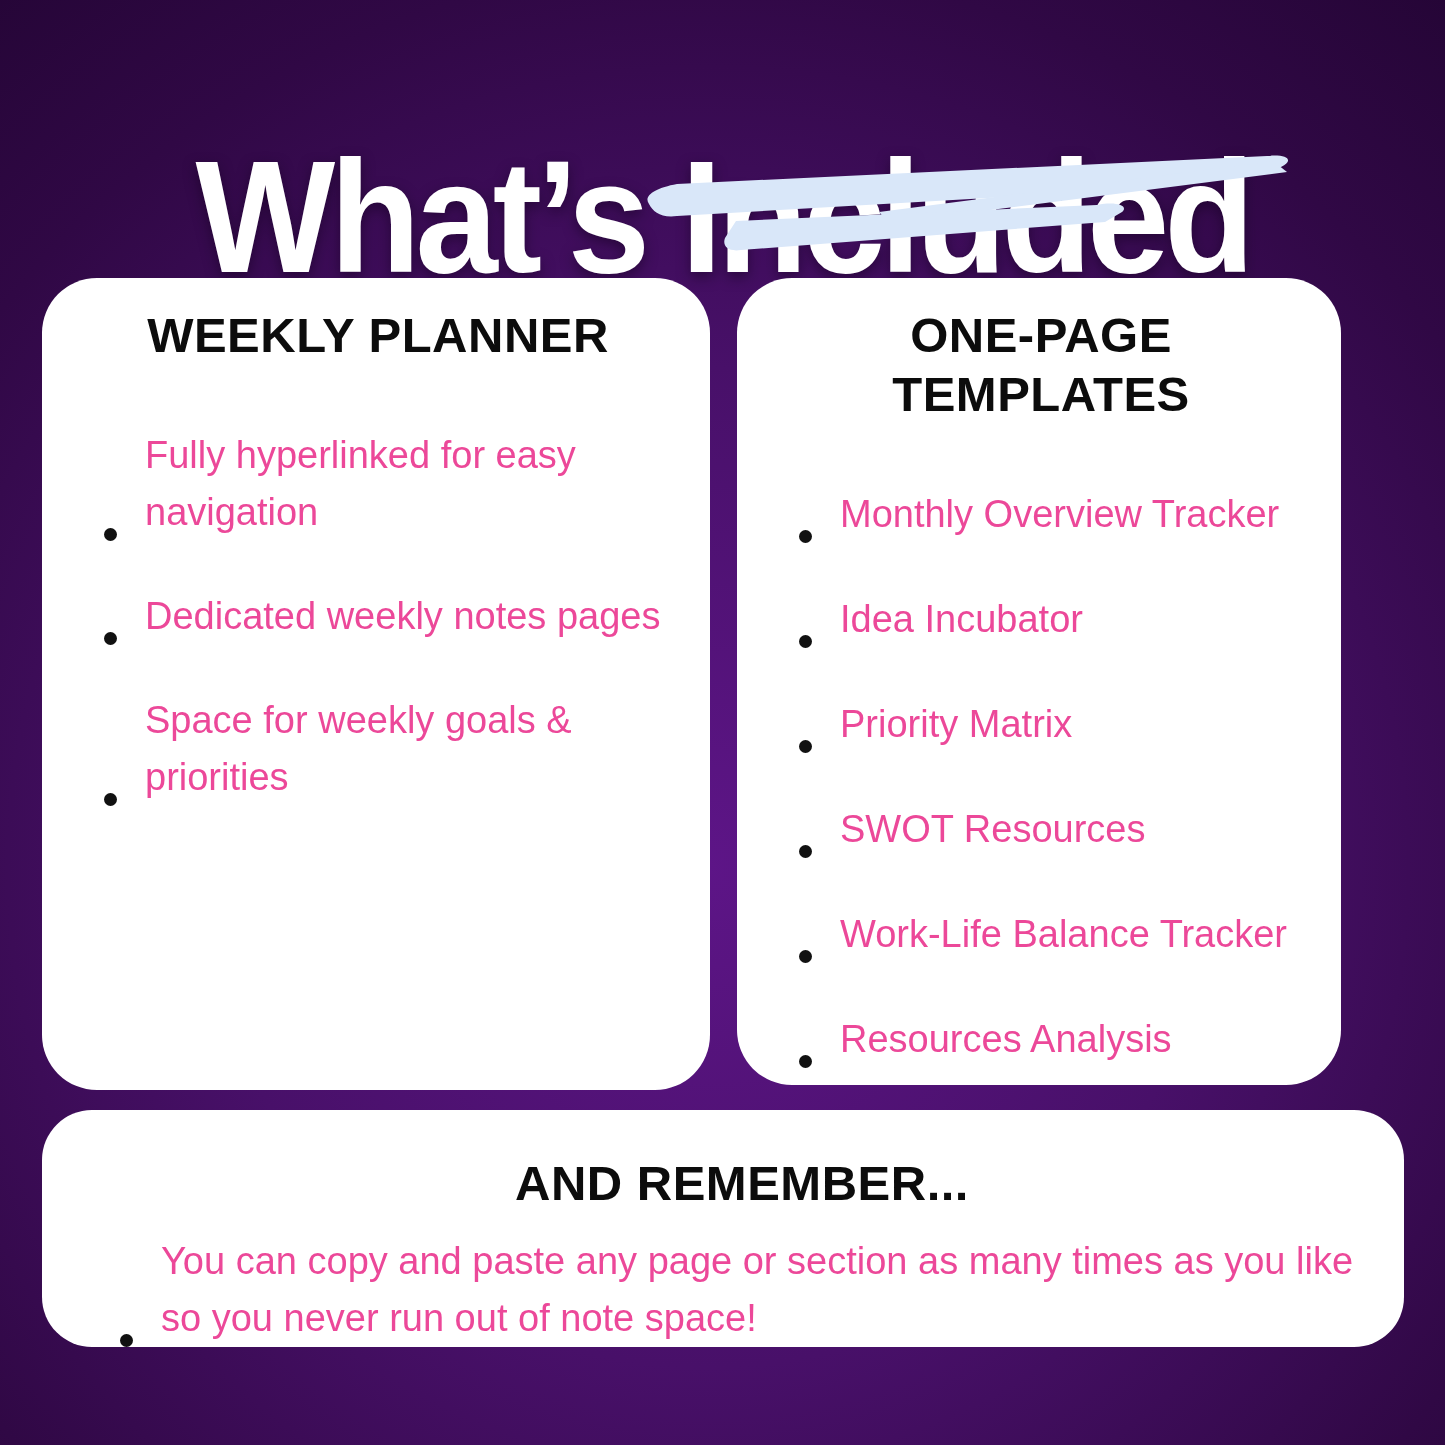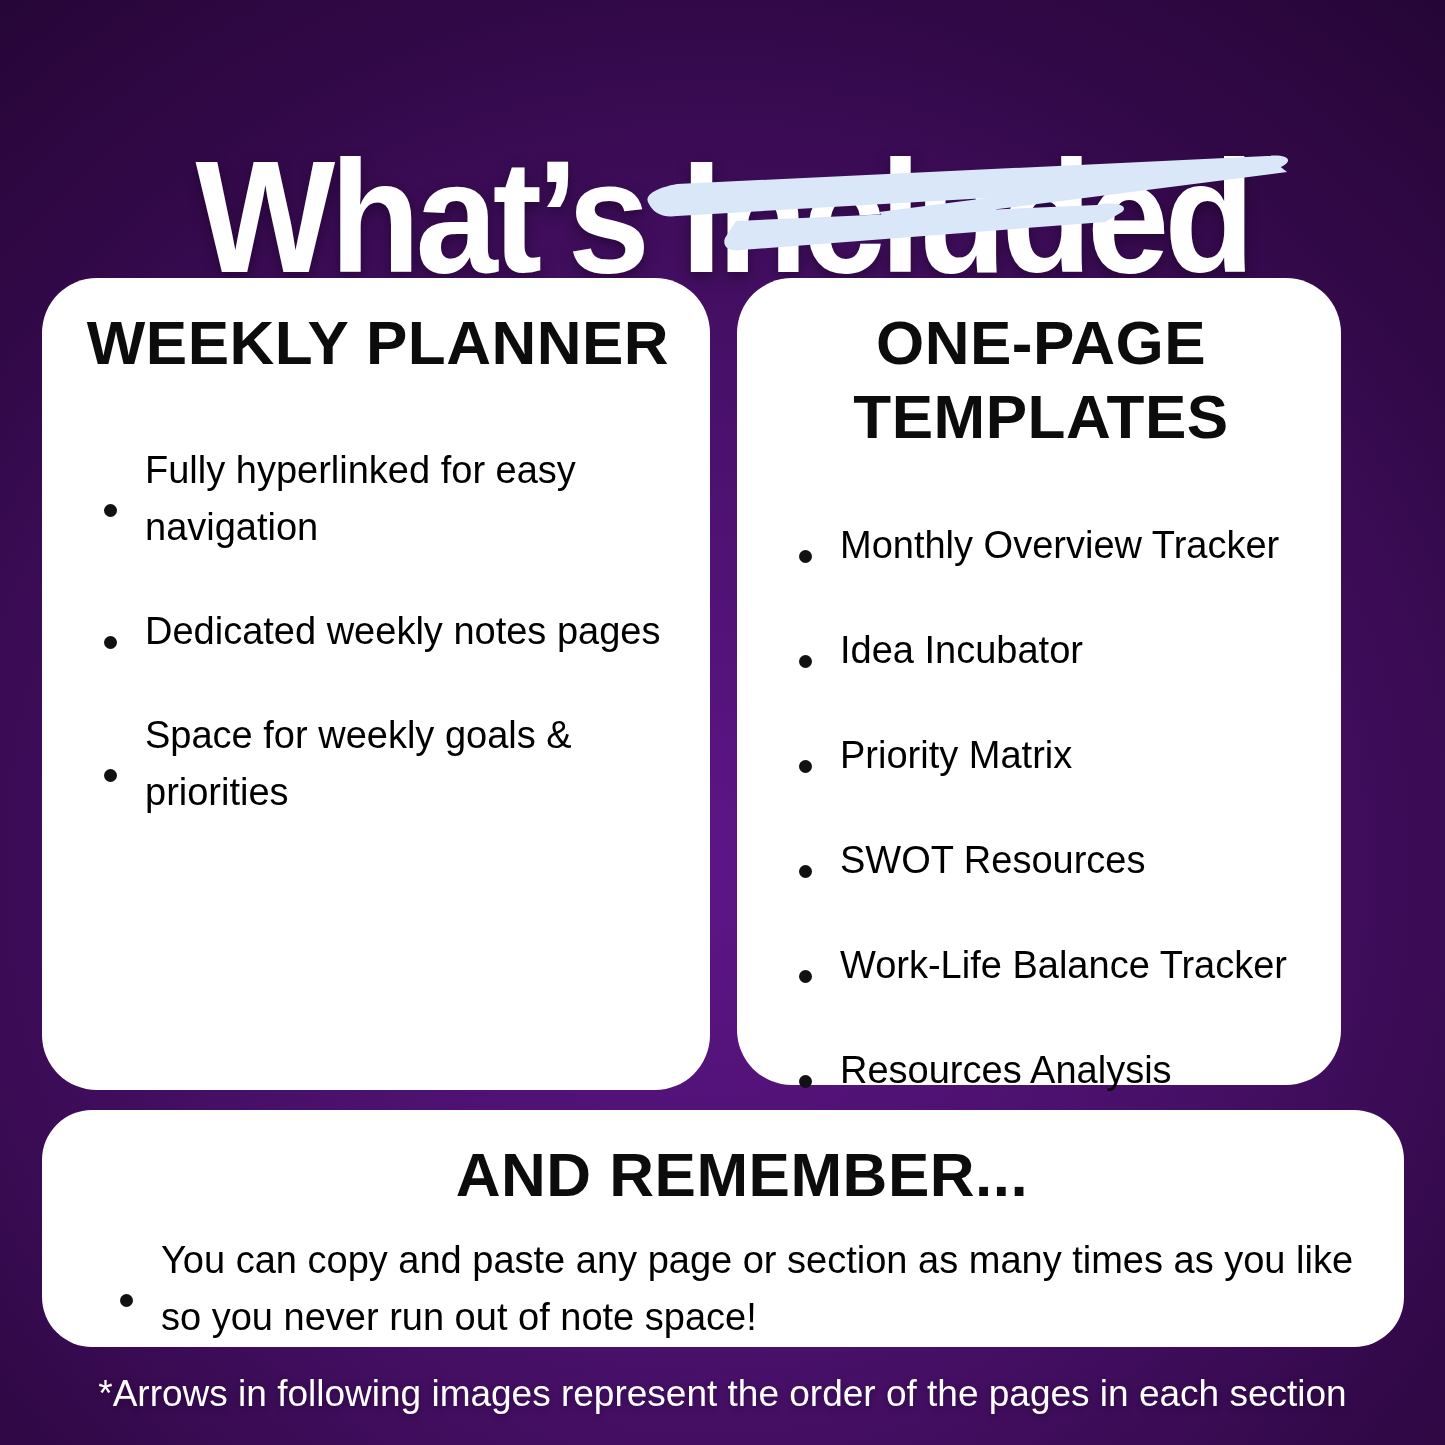--- a/index.html
+++ b/index.html
@@ -41,44 +41,44 @@
 
   
   .card {
     position: absolute;
     background: #ffffff;
     border-radius: 55px;
     box-sizing: border-box;
   }
   .card-left  { left: 42px;  top: 278px; width: 668px;  height: 812px; padding: 28px 30px 0 34px; }
   .card-right { left: 737px; top: 278px; width: 604px;  height: 807px; padding: 28px 30px 0 34px; }
-  .card-bottom{ left: 42px;  top: 1110px; width: 1362px; height: 237px; border-radius: 50px; padding: 28px 40px 0 78px; }
+  .card-bottom{ left: 42px;  top: 1110px; width: 1362px; height: 237px; border-radius: 50px; padding: 44px 40px 0 78px; }
 
   .card-heading {
     margin: 0;
     text-align: center;
     color: #0c0c0c;
-    font-size: 62px;
+    font-size: 49px;
     font-weight: 800;
     letter-spacing: 0.5px;
     line-height: 1.2;
   }
 
   ul.feature-list {
     list-style: none;
     margin: 62px 0 0 0;
     padding: 0 0 0 28px;
   }
   .card-bottom ul.feature-list { margin-top: 20px; padding-left: 0; }
 
   li.feature-item {
     display: flex;
-    align-items: center;
+    align-items: flex-end;
     margin-bottom: 47px;
-    color: #000000;
+    color: #ec4899;
     font-size: 38px;
     line-height: 1.5;
   }
   .card-right li.feature-item { margin-bottom: 48px; }
 
   .bullet-dot {
     flex: none;
     width: 13px; height: 13px;
     margin: 22px 28px 0 0;
     border-radius: 50%;
@@ -167,15 +167,14 @@
   <section class="card card-bottom">
     <h2 class="card-heading">AND REMEMBER...</h2>
     <ul class="feature-list">
       <li class="feature-item">
         <span class="bullet-dot"></span>
         <span class="item-text">You can copy and paste any page or section as many times as you like so you never run out of note space!</span>
       </li>
     </ul>
   </section>
 
-  <div class="footer-note">*Arrows in following images represent the order of the pages in each section</div>
 
 </div>
 
 </body></html>

